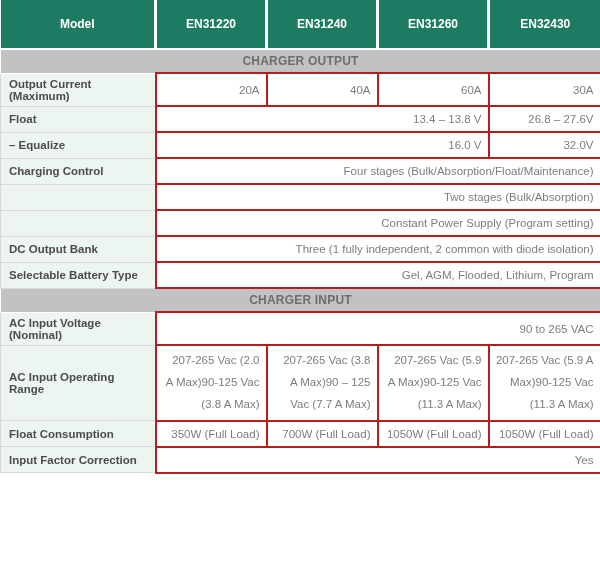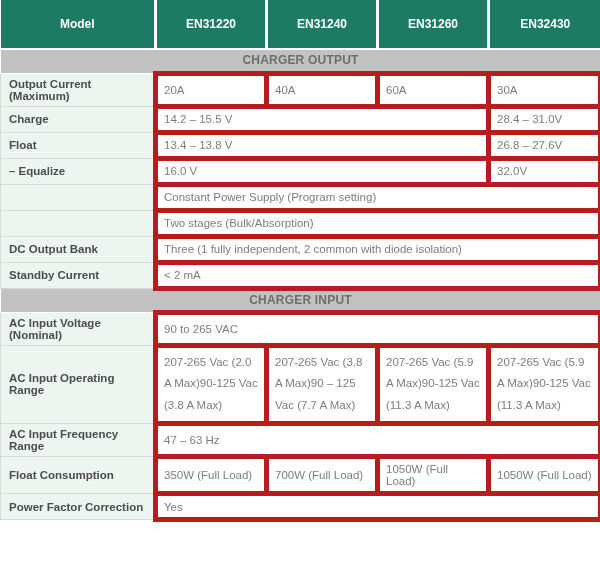--- a/index.html
+++ b/index.html
@@ -48,23 +48,23 @@
     font-weight: 700;
     text-align: left;
     padding: 4px 8px;
     border: 1px solid #d9d9d9;
   }
   tr.row td.val {
     background: #ffffff;
     color: #7d7d7d;
     font-size: 11.5px;
     font-weight: 400;
-    text-align: left;
+    text-align: right;
     padding: 4px 6px;
-    border: 5px solid #b91c1c;
+    border: 2px solid #b91c1c;
   }
   tr.row { height: 26px; }
   tr.row.tall { height: 68px; }
   tr.row.tall td.val { line-height: 1.9; }
 </style>
 </head>
 <body>
 
 <table class="spec">
   <colgroup>
@@ -90,87 +90,82 @@
 
   <tr class="row">
     <th class="lbl">Output Current (Maximum)</th>
     <td class="val">20A</td>
     <td class="val">40A</td>
     <td class="val">60A</td>
     <td class="val">30A</td>
   </tr>
 
 
-  <tr class="row">
-    <th class="lbl">Charge</th>
-    <td class="val" colspan="3">14.2 – 15.5 V</td>
-    <td class="val">28.4 – 31.0V</td>
-  </tr>
 
   <tr class="row">
     <th class="lbl">Float</th>
     <td class="val" colspan="3">13.4 – 13.8 V</td>
     <td class="val">26.8 – 27.6V</td>
   </tr>
 
   <tr class="row">
     <th class="lbl">– Equalize</th>
     <td class="val" colspan="3">16.0 V</td>
     <td class="val">32.0V</td>
   </tr>
 
   <tr class="row">
-    <th class="lbl"></th>
-    <td class="val" colspan="4">Constant Power Supply (Program setting)</td>
+    <th class="lbl">Charging Control</th>
+    <td class="val" colspan="4">Four stages (Bulk/Absorption/Float/Maintenance)</td>
   </tr>
   <tr class="row">
     <th class="lbl"></th>
     <td class="val" colspan="4">Two stages (Bulk/Absorption)</td>
+  </tr>
+  <tr class="row">
+    <th class="lbl"></th>
+    <td class="val" colspan="4">Constant Power Supply (Program setting)</td>
   </tr>
 
   <tr class="row">
     <th class="lbl">DC Output Bank</th>
     <td class="val" colspan="4">Three (1 fully independent, 2 common with diode isolation)</td>
   </tr>
 
+  <tr class="row">
+    <th class="lbl">Selectable Battery Type</th>
+    <td class="val" colspan="4">Gel, AGM, Flooded, Lithium, Program</td>
+  </tr>
 
-  <tr class="row">
-    <th class="lbl">Standby Current</th>
-    <td class="val" colspan="4">&lt; 2 mA</td>
-  </tr>
 
   <tr class="section">
     <td colspan="5">CHARGER INPUT</td>
   </tr>
 
   <tr class="row">
     <th class="lbl">AC Input Voltage (Nominal)</th>
     <td class="val" colspan="4">90 to 265 VAC</td>
   </tr>
 
   <tr class="row tall">
     <th class="lbl">AC Input Operating Range</th>
     <td class="val">207-265 Vac (2.0 A Max)90-125 Vac (3.8 A Max)</td>
     <td class="val">207-265 Vac (3.8 A Max)90 – 125 Vac (7.7 A Max)</td>
     <td class="val">207-265 Vac (5.9 A Max)90-125 Vac (11.3 A Max)</td>
     <td class="val">207-265 Vac (5.9 A Max)90-125 Vac (11.3 A Max)</td>
   </tr>
 
-  <tr class="row">
-    <th class="lbl">AC Input Frequency Range</th>
-    <td class="val" colspan="4">47 – 63 Hz</td>
-  </tr>
 
   <tr class="row">
     <th class="lbl">Float Consumption</th>
     <td class="val">350W (Full Load)</td>
     <td class="val">700W (Full Load)</td>
     <td class="val">1050W (Full Load)</td>
     <td class="val">1050W (Full Load)</td>
   </tr>
 
   <tr class="row">
-    <th class="lbl">Power Factor Correction</th>
+    <th class="lbl">Input Factor Correction</th>
     <td class="val" colspan="4">Yes</td>
   </tr>
 
 </tbody>
   </table>
 
 </body></html>

